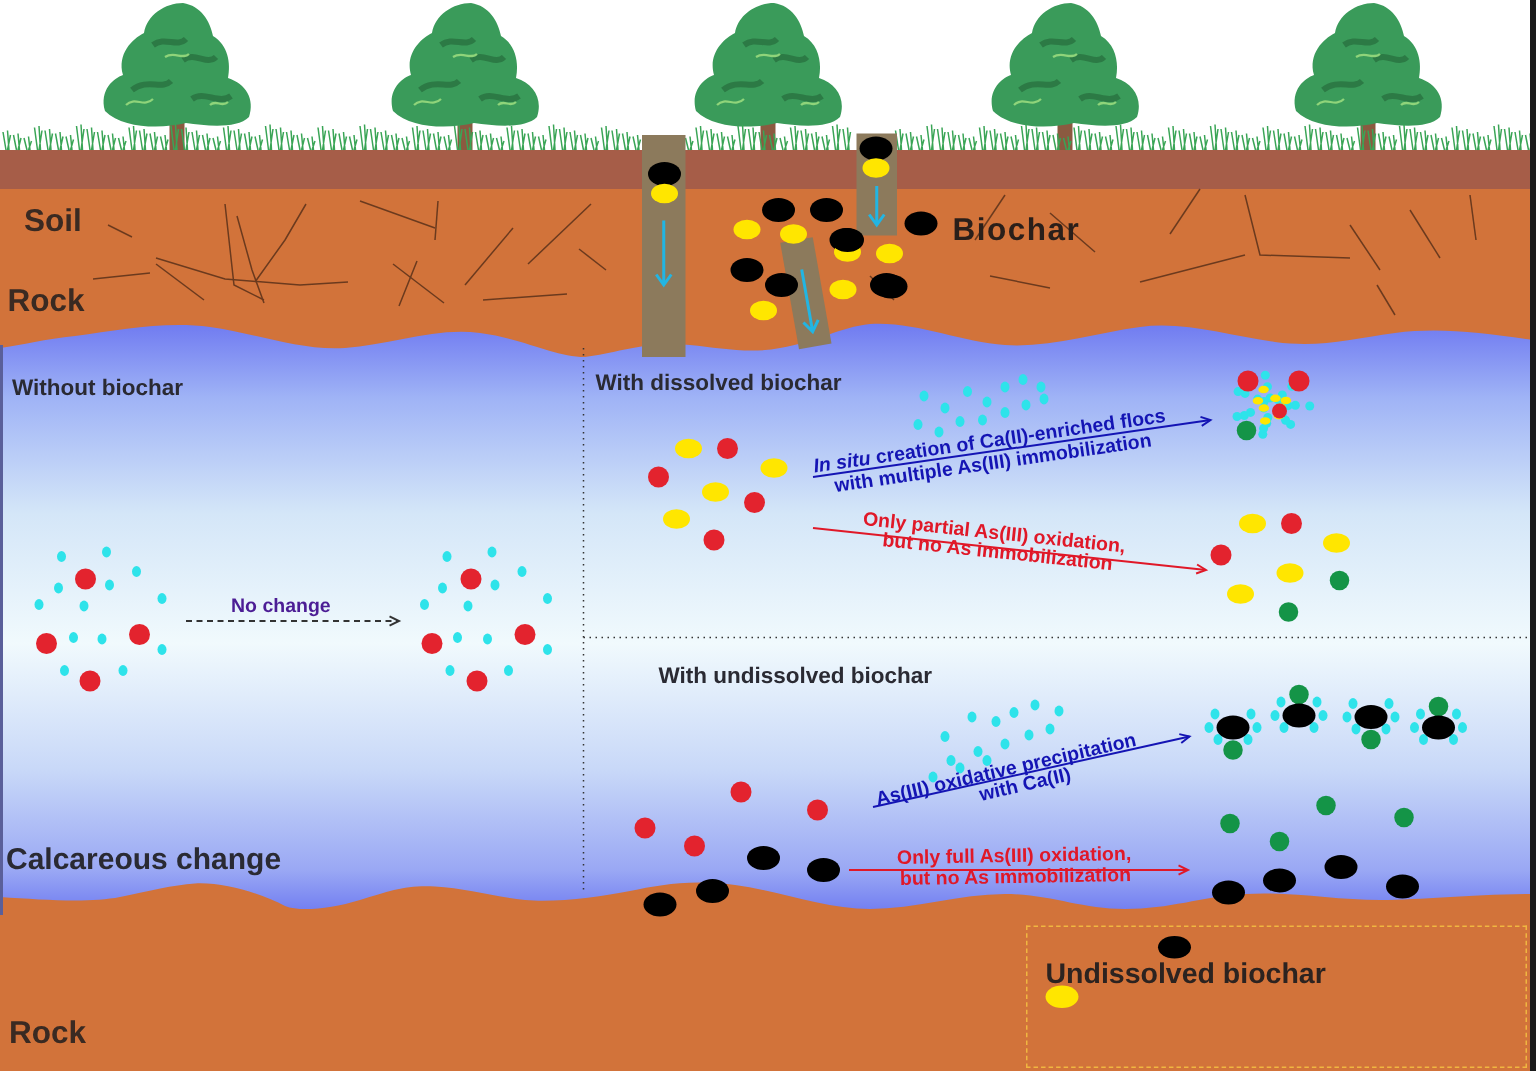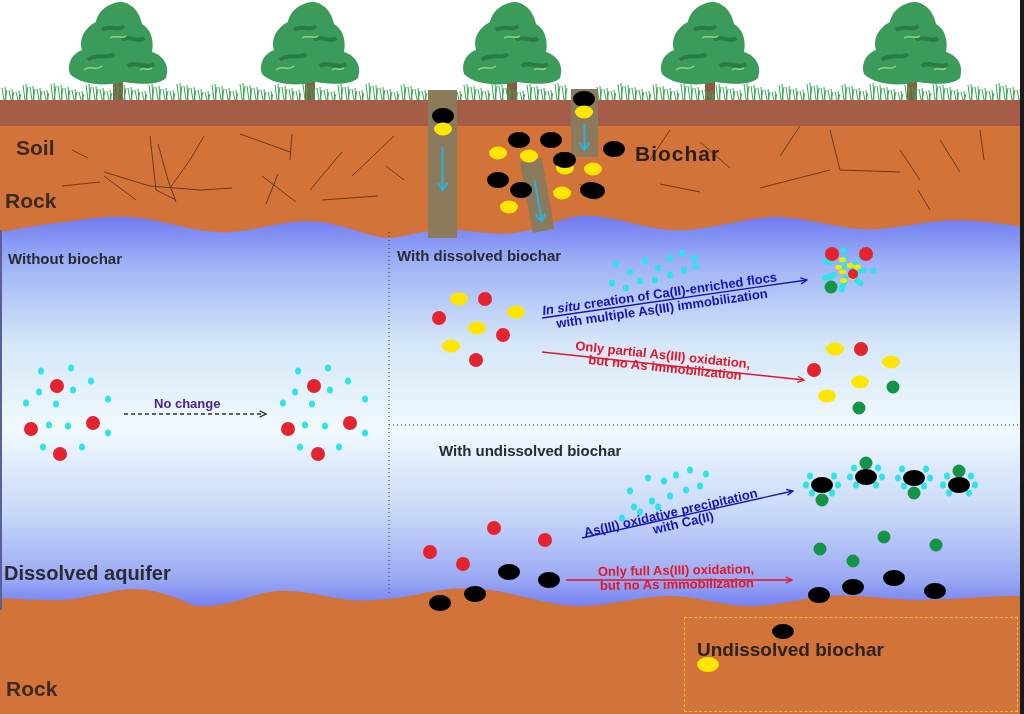--- a/index.html
+++ b/index.html
@@ -348,21 +348,21 @@
 
   <div class="frame-right"></div>
   <div class="frame-left"></div>
 
   <div class="lbl lbl-big" style="left:16px;top:100px;color:#3a2a22;margin-top:36px;">Soil</div>
   <div class="lbl lbl-big" style="left:5px;top:189px;color:#3a2a22;">Rock</div>
   <div class="lbl lbl-big" style="left:635px;top:142px;color:#2a1f1a;letter-spacing:1px;">Biochar</div>
   <div class="lbl lbl-mid" style="left:8px;top:250px;font-size:15px;">Without biochar</div>
   <div class="lbl lbl-mid" style="left:397px;top:247px;font-size:15px;">With dissolved biochar</div>
   <div class="lbl lbl-mid" style="left:400px;top:442px;font-size:15px;margin-left:39px;">With undissolved biochar</div>
-  <div class="lbl lbl-big" style="left:4px;top:562px;font-size:20px;">Dissolved aquifer</div>
+  <div class="lbl lbl-big" style="left:4px;top:562px;font-size:20px;">Calcareous change</div>
   <div class="lbl lbl-big" style="left:6px;top:677px;color:#3a2a22;">Rock</div>
   <div class="lbl" style="left:154px;top:396px;font-size:13px;color:#4c1d95;">No change</div>
 
   <div class="legend">
     <div class="leg-row" style="left:12px;top:6px;">
       <span class="sw" style="width:22px;height:15px;background:#000;"></span>
       <span>Undissolved biochar</span>
     </div>
     <div class="leg-row" style="left:12px;top:39px;">
       <span class="sw" style="width:22px;height:15px;background:#ffe600;"></span>

